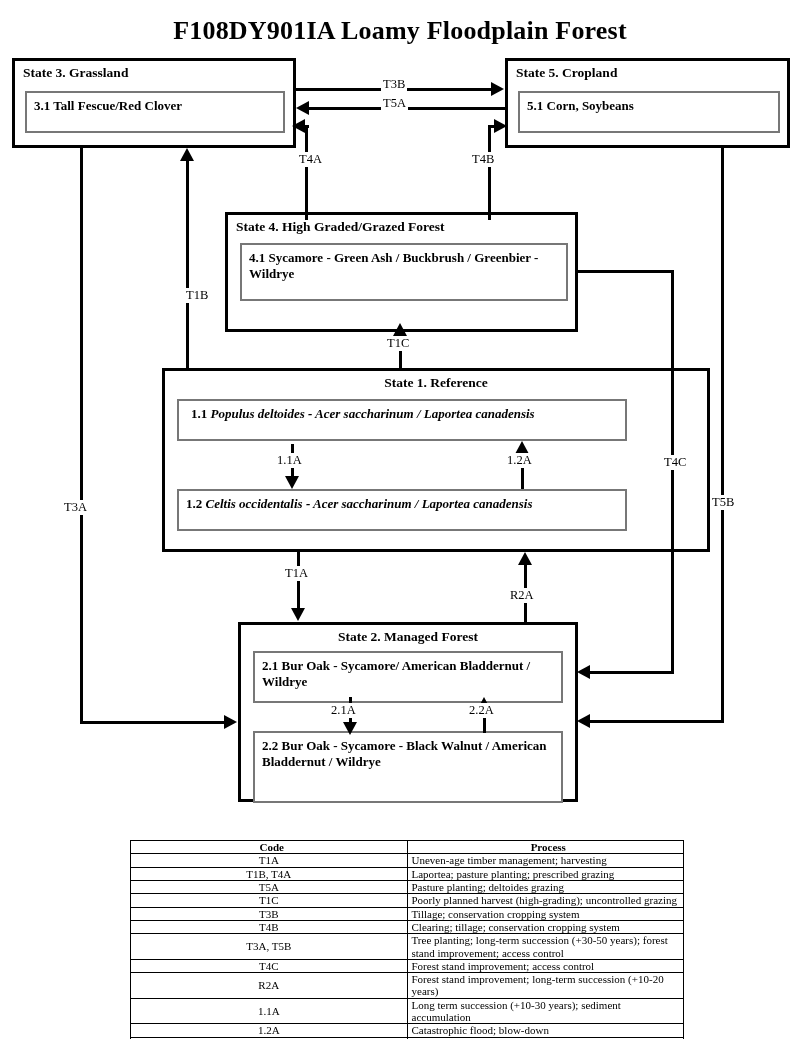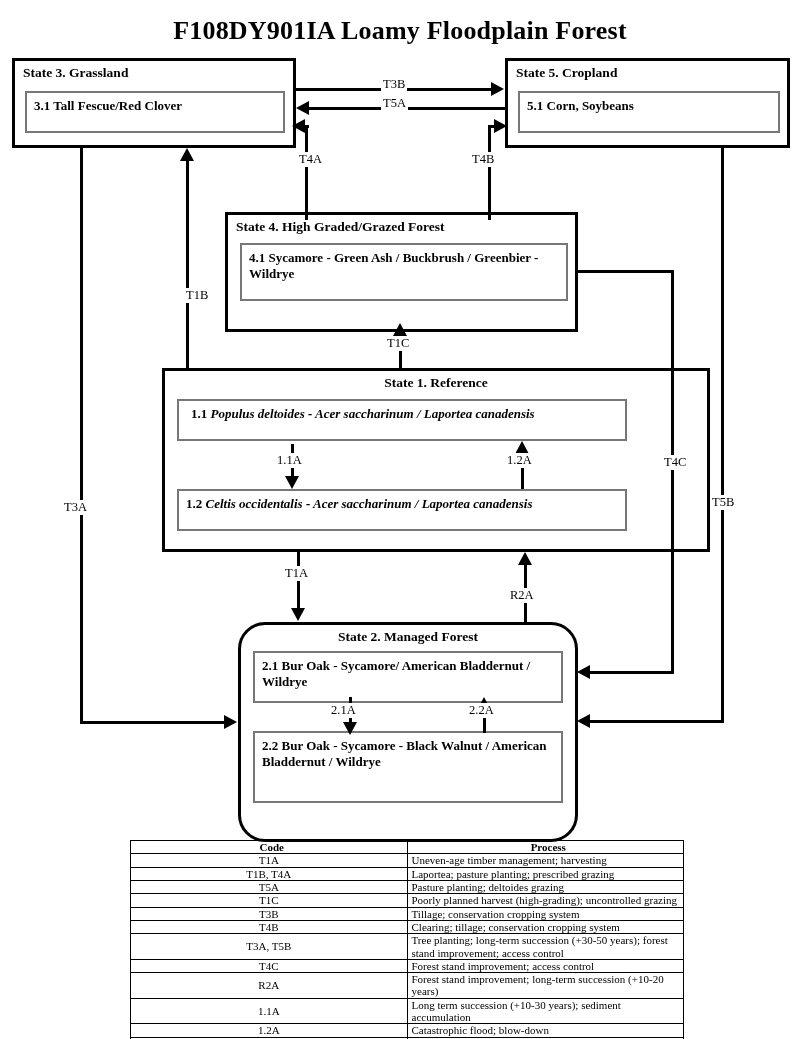--- a/index.html
+++ b/index.html
@@ -80,21 +80,21 @@
 
     <div class="ln vl" style="left:126px;top:73px;height:33px;"></div>
     <div class="ah ah-d" style="left:120px;top:105px;"></div>
     <div class="tlab" style="left:110px;top:82px;">1.1A</div>
 
     <div class="ln vl" style="left:356px;top:77px;height:41px;"></div>
     <div class="ah ah-u" style="left:350px;top:70px;"></div>
     <div class="tlab" style="left:340px;top:82px;">1.2A</div>
   </div>
 
-  <div class="state" style="left:238px;top:622px;width:340px;height:220px;border-radius:27px;">
+  <div class="state" style="left:238px;top:622px;width:340px;height:180px;">
     <div class="state-title">State 2. Managed Forest</div>
     <div class="phase" style="left:12px;top:26px;width:310px;height:52px;">2.1 Bur Oak - Sycamore/ American Bladdernut / Wildrye</div>
     <div class="phase" style="left:12px;top:106px;width:310px;height:72px;">2.2 Bur Oak - Sycamore - Black Walnut / American Bladdernut / Wildrye</div>
 
     <div class="ln vl" style="left:108px;top:72px;height:27px;"></div>
     <div class="ah ah-d" style="left:102px;top:97px;"></div>
     <div class="tlab" style="left:88px;top:78px;">2.1A</div>
 
     <div class="ln vl" style="left:242px;top:82px;height:26px;"></div>
     <div class="ah ah-u" style="left:236px;top:72px;"></div>

